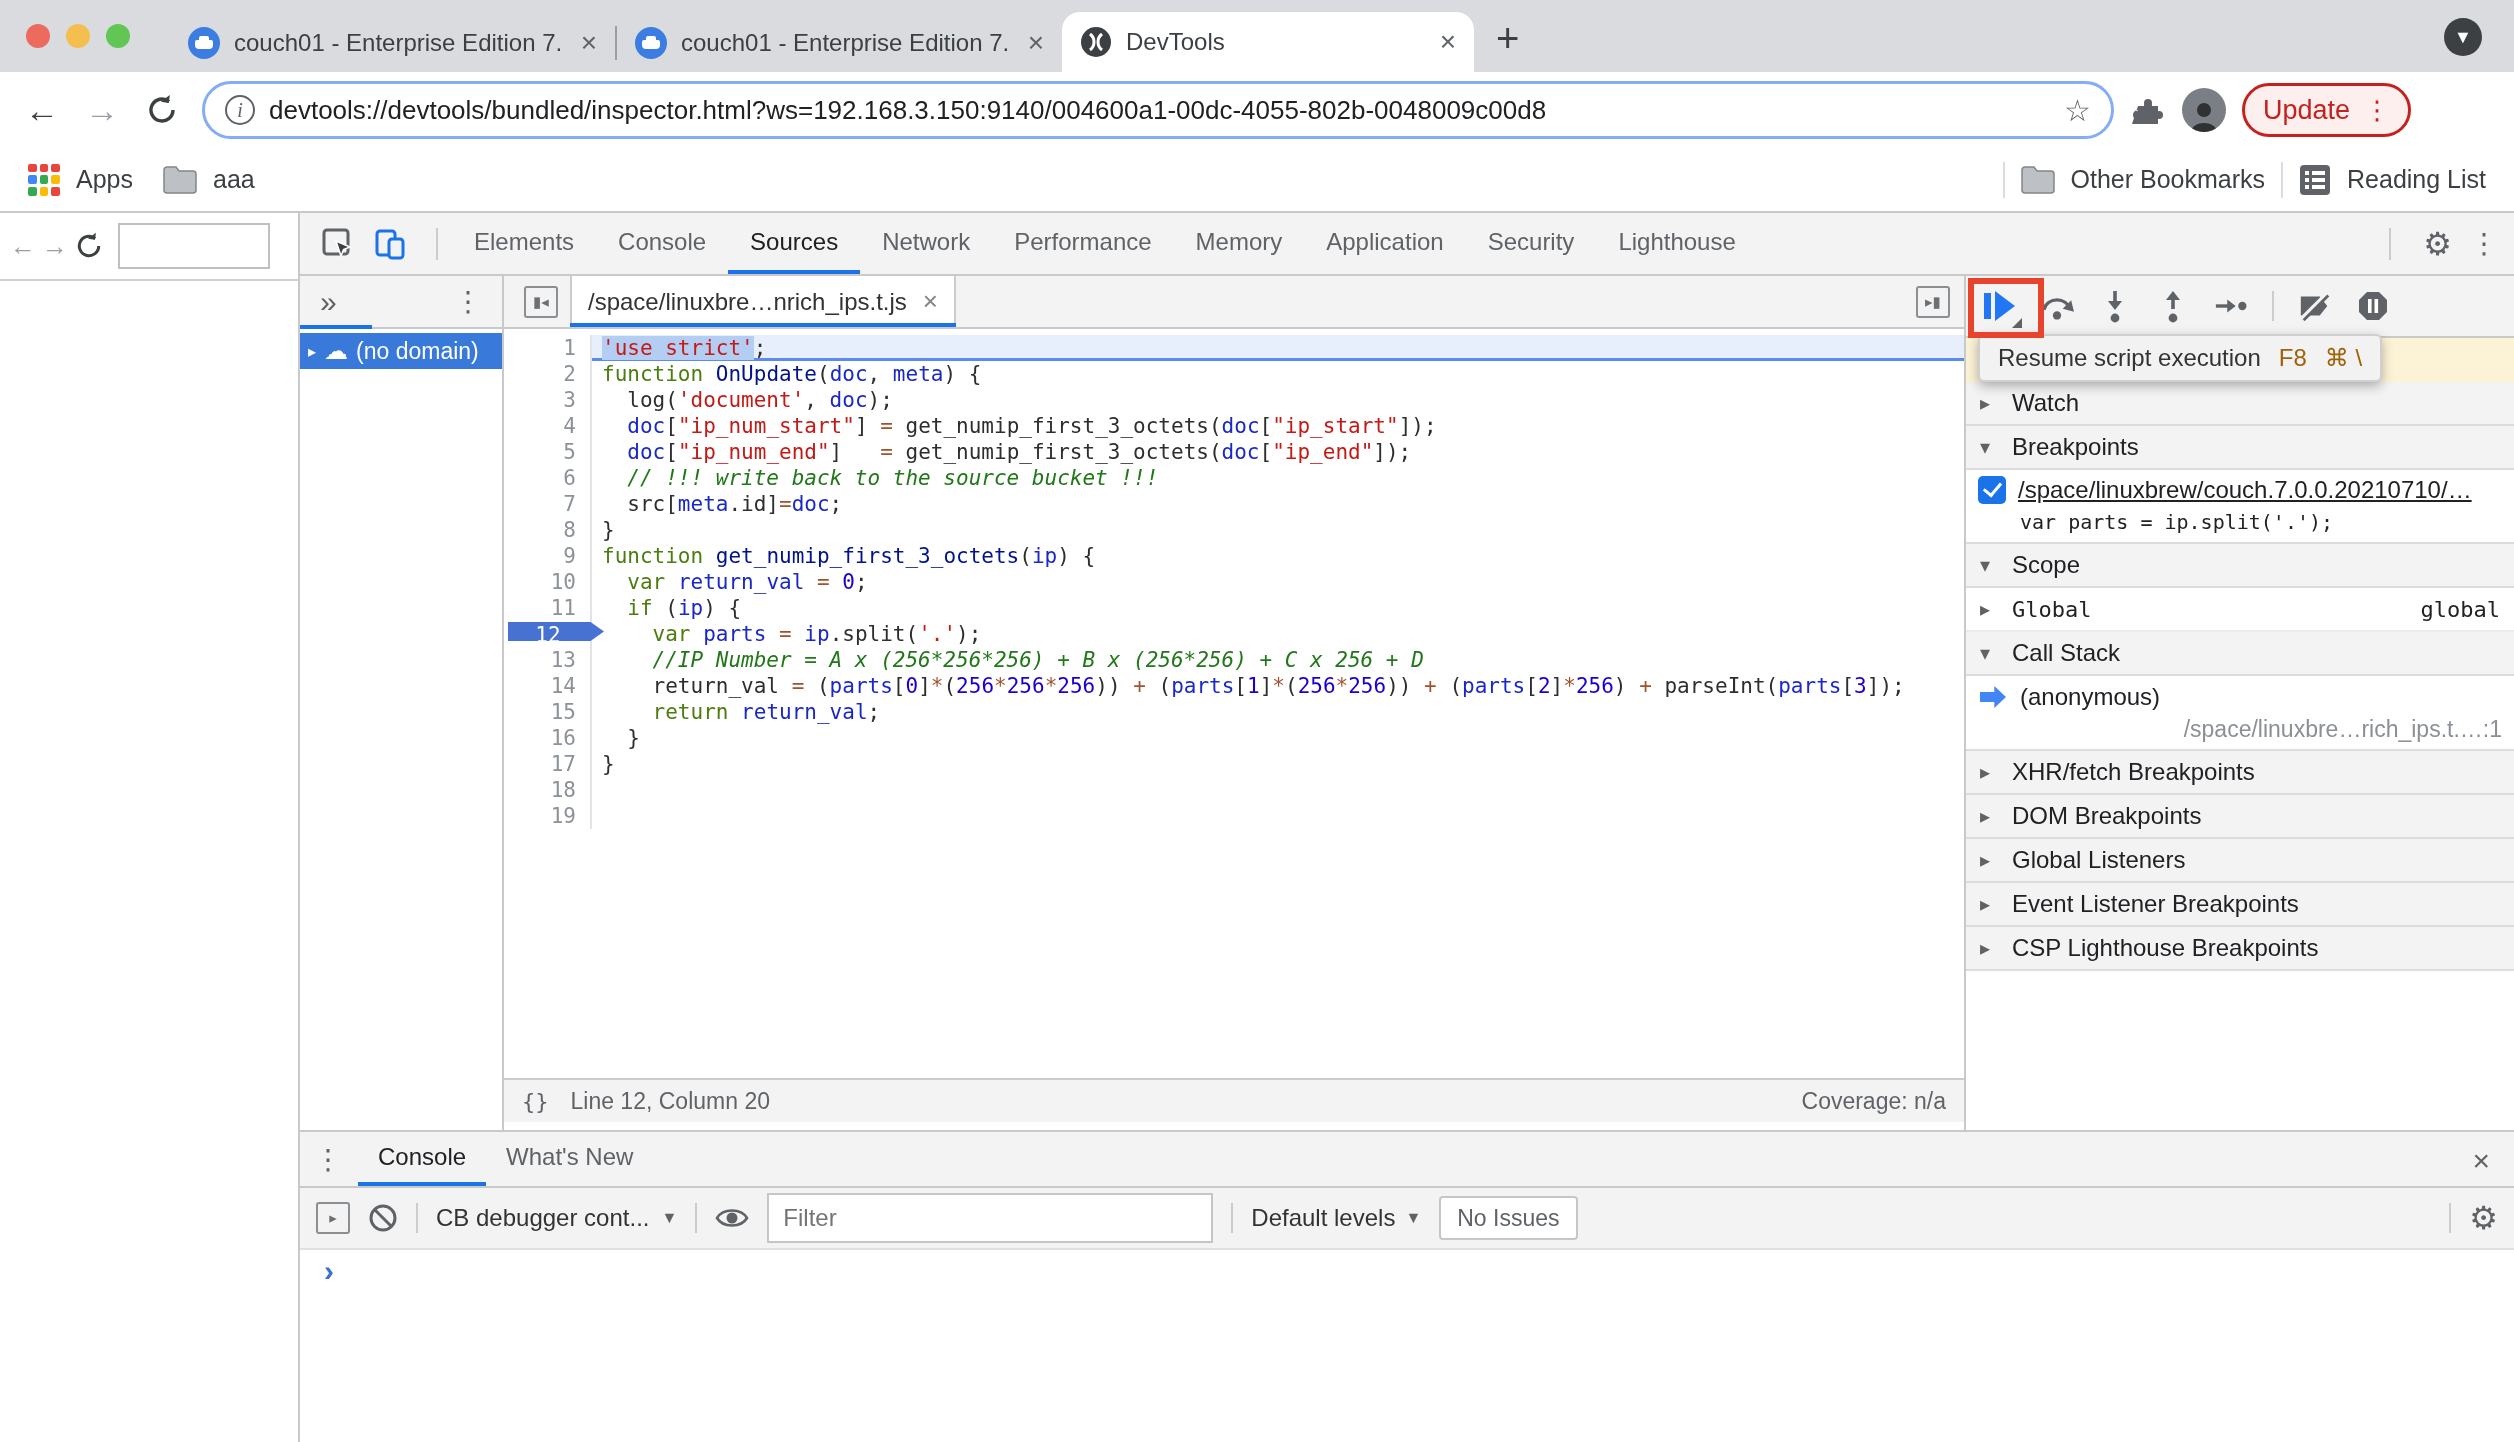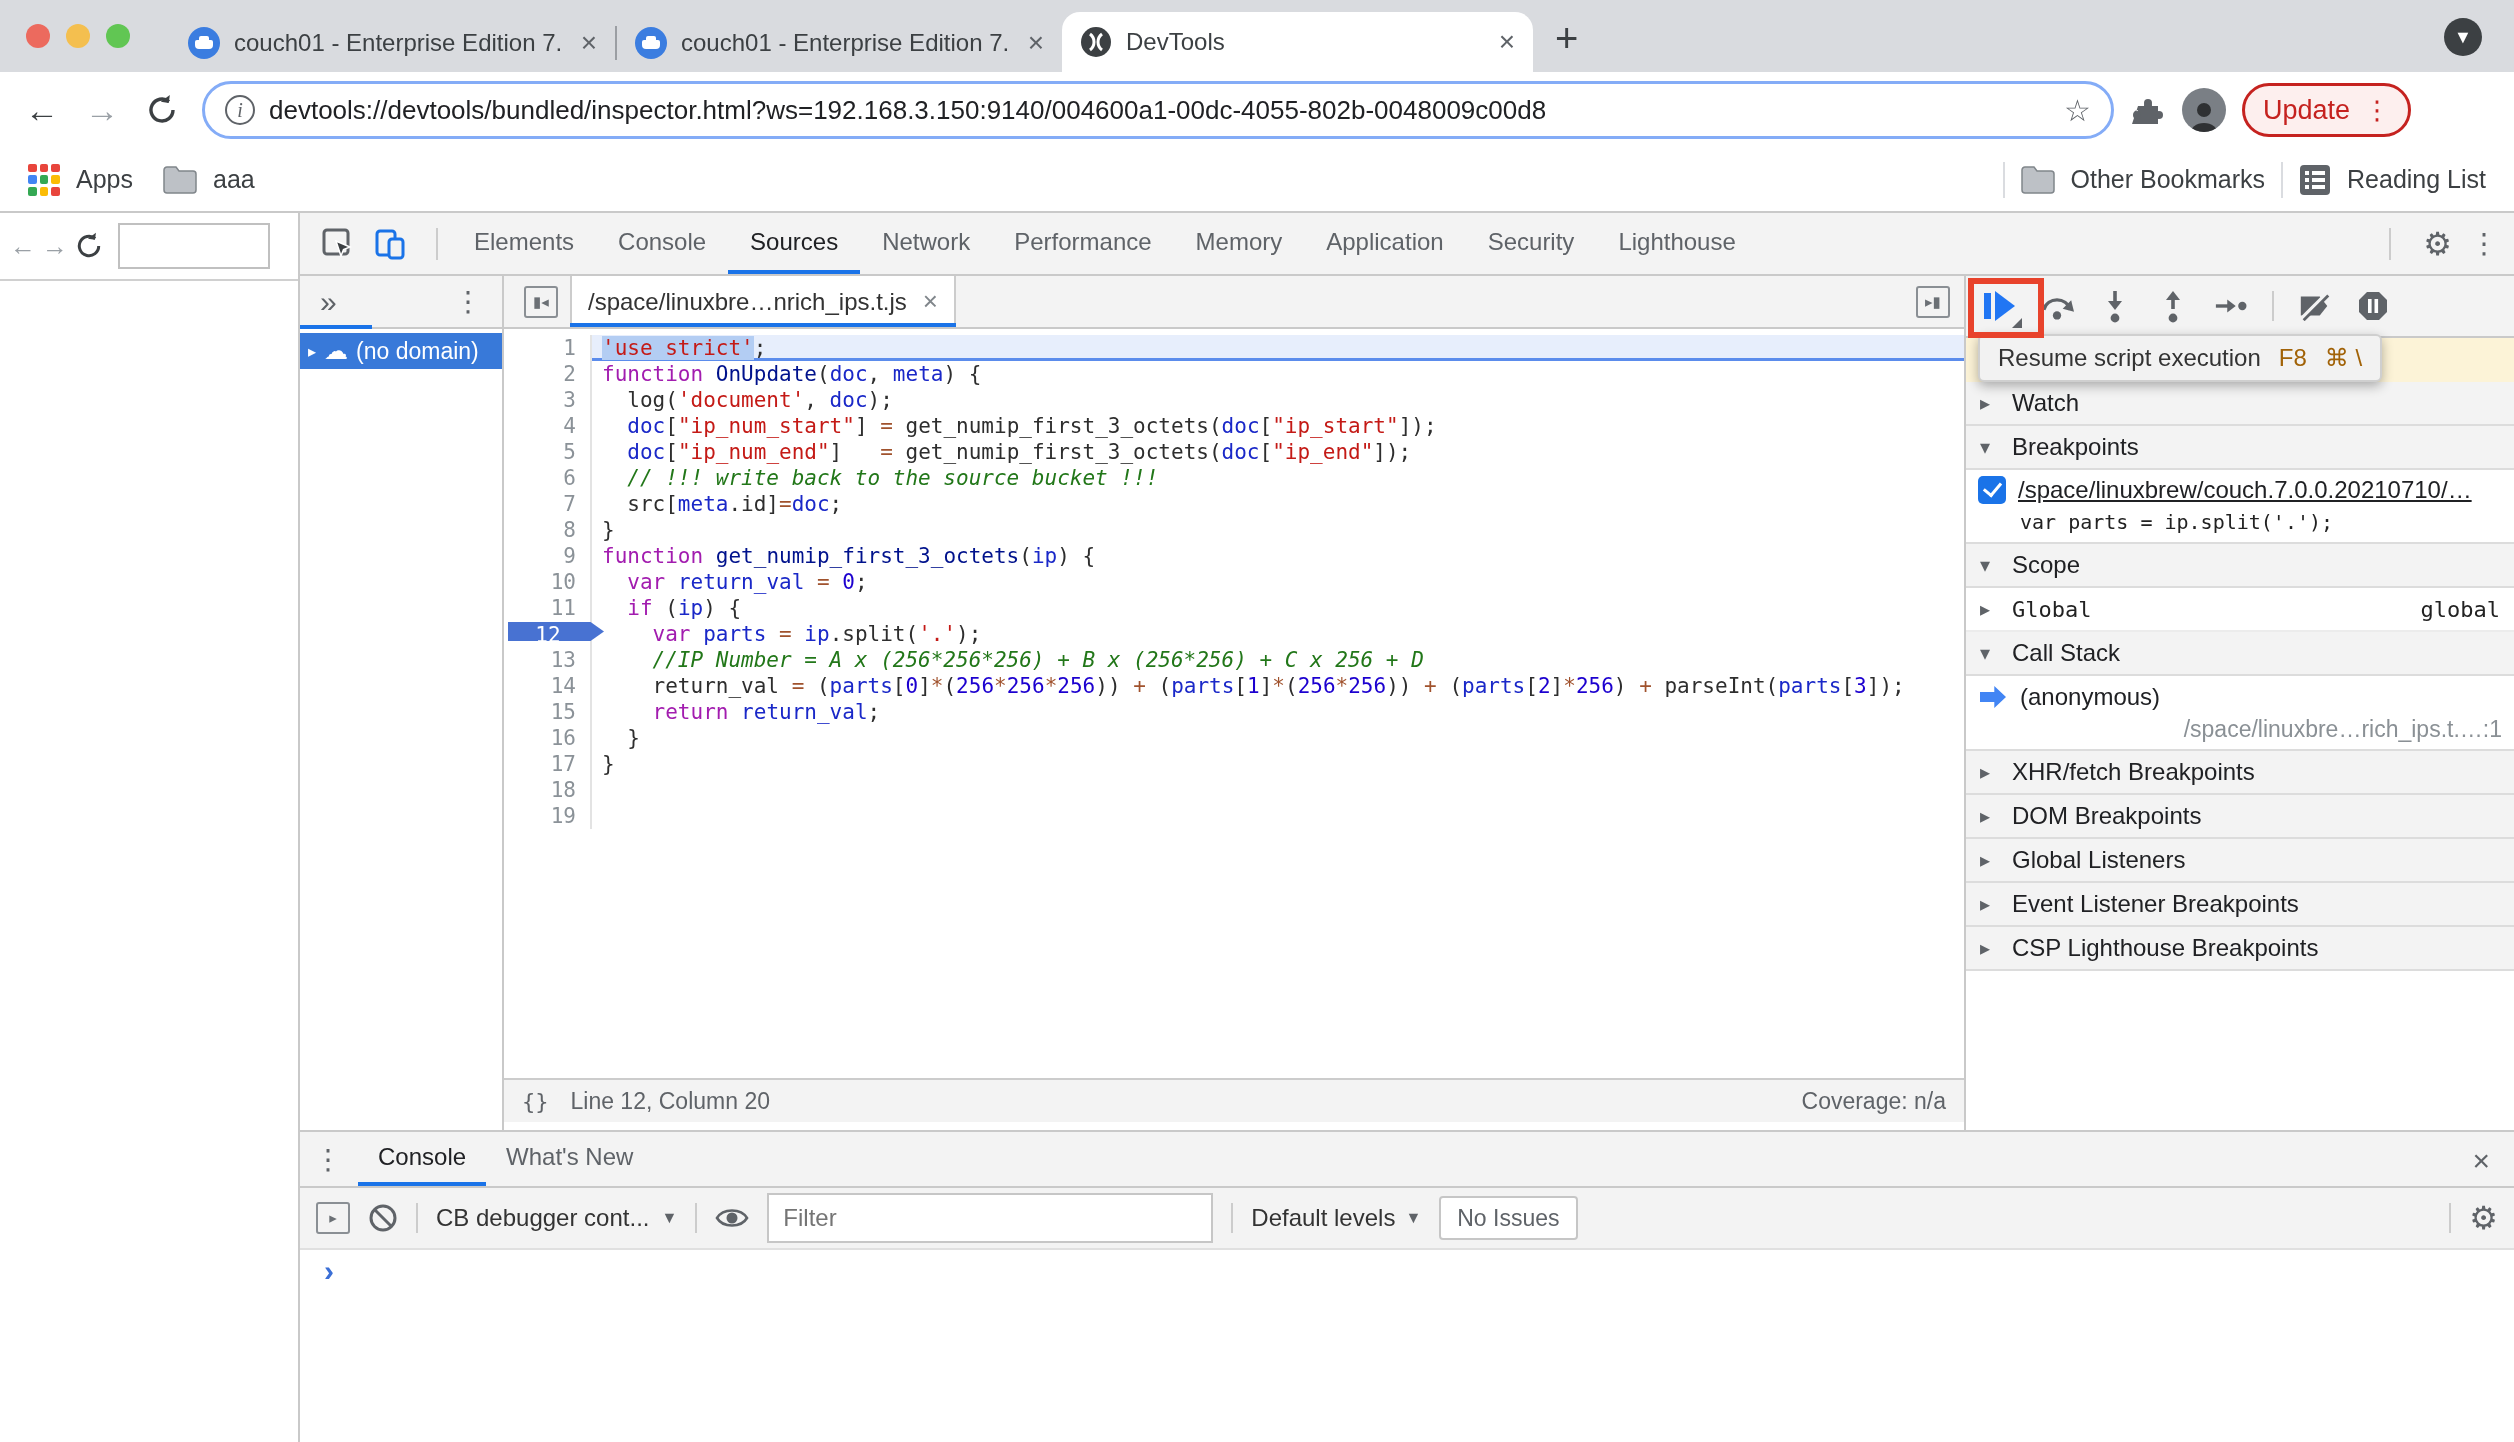--- a/index.html
+++ b/index.html
@@ -10,21 +10,21 @@
   
   .tabstrip { height:72px; background:#d9dbdf; display:flex; align-items:flex-end; position:relative; }
   .traffic { position:absolute; left:26px; top:24px; display:flex; gap:16px; }
   .light { width:24px; height:24px; border-radius:50%; }
   .light.red{background:#ec6a5e}.light.yellow{background:#f4bf4f}.light.green{background:#61c653}
   .btab { display:flex; align-items:center; height:58px; width:445px; padding:0 18px; gap:14px; color:#3c4043; font-size:24px; }
   .btab .title { flex:1; white-space:nowrap; overflow:hidden; }
   .btab .close { color:#5f6368; font-size:28px; flex:none; cursor:default; }
   .btab.first { margin-left:170px; }
   .tabdiv { width:2px; height:34px; background:#9b9ea3; margin-bottom:12px; }
-  .btab.active { background:#fff; border-radius:18px 18px 0 0; height:60px; width:471px; }
+  .btab.active { background:#fff; border-radius:18px 18px 0 0; height:60px; width:412px; }
   .favicon-cb { width:32px; height:32px; border-radius:50%; background:#3b7de0; position:relative; flex:none; }
   .favicon-cb::after { content:''; position:absolute; left:7px; top:13px; width:18px; height:9px; background:#fff; border-radius:2px 2px 4px 4px; }
   .favicon-cb::before { content:''; position:absolute; left:11px; top:9px; width:10px; height:6px; background:#fff; border-radius:2px; }
   .newtab { font-size:40px; color:#3c4043; margin:0 0 14px 22px; line-height:40px; font-weight:300; }
   .tabchev { position:absolute; right:32px; top:18px; width:38px; height:38px; border-radius:50%; background:#3c4043; color:#fff; display:flex; align-items:center; justify-content:center; font-size:18px; }
 
   
   .urlrow { height:76px; background:#fff; display:flex; align-items:center; padding:0 16px; gap:8px; }
   .navbtn { width:52px; height:52px; display:flex; align-items:center; justify-content:center; font-size:34px; color:#3c4043; flex:none; }
   .navbtn.disabled { color:#9aa0a6; }
@@ -81,21 +81,21 @@
   .filetab::after { content:''; position:absolute; left:-2px; right:-2px; bottom:0; height:4px; background:#1a73e8; }
   .filetab .close { color:#80868b; font-size:26px; }
   .sidebar-toggle { margin-left:auto; margin-right:14px; }
 
   .codearea { flex:1; overflow:hidden; font-family:"DejaVu Sans Mono", monospace; font-size:21px; padding-top:6px; }
   .code-line { display:flex; height:26px; line-height:26px; white-space:pre; }
   .gutter { width:88px; flex:none; text-align:right; padding-right:14px; color:#8b9298; border-right:2px solid #e3e3e3; position:relative; }
   .gutter-tag { position:absolute; left:4px; top:1px; bottom:6px; width:96px; background:#4872d2; color:#fff; text-align:center; padding-right:16px; clip-path:polygon(0 0,86% 0,100% 50%,86% 100%,0 100%); z-index:2; }
   .codetext { flex:1; padding-left:10px; color:#2e2e2e; }
   .code-line.line-1 .codetext { background:#e7eefc; border-bottom:3px solid #5b8cec; }
-  .tok-k{color:#a21caf} .tok-d{color:#00128c} .tok-v{color:#1a28c8} .tok-num{color:#1c00cf}
+  .tok-k{color:#4d7c0f} .tok-d{color:#00128c} .tok-v{color:#1a28c8} .tok-num{color:#1c00cf}
   .tok-s{color:#c41a16} .tok-c{color:#227719;font-style:italic} .tok-o{color:#a0522d} .tok-p{color:#2e2e2e}
   .tok-ssel{color:#c41a16;background:#b3cdf3}
 
   .statusbar { height:44px; background:#f3f3f3; border-top:2px solid #ccc; display:flex; align-items:center; padding:0 18px; gap:22px; font-size:23px; color:#5f6368; }
   .statusbar .braces { font-family:"DejaVu Sans Mono",monospace; font-size:22px; }
   .statusbar .cov { margin-left:auto; }
   .status-gap { height:8px; background:#fff; }
 
   
   .sidecol { width:550px; flex:none; border-left:2px solid #c9c9c9; display:flex; flex-direction:column; position:relative; background:#fff; }

